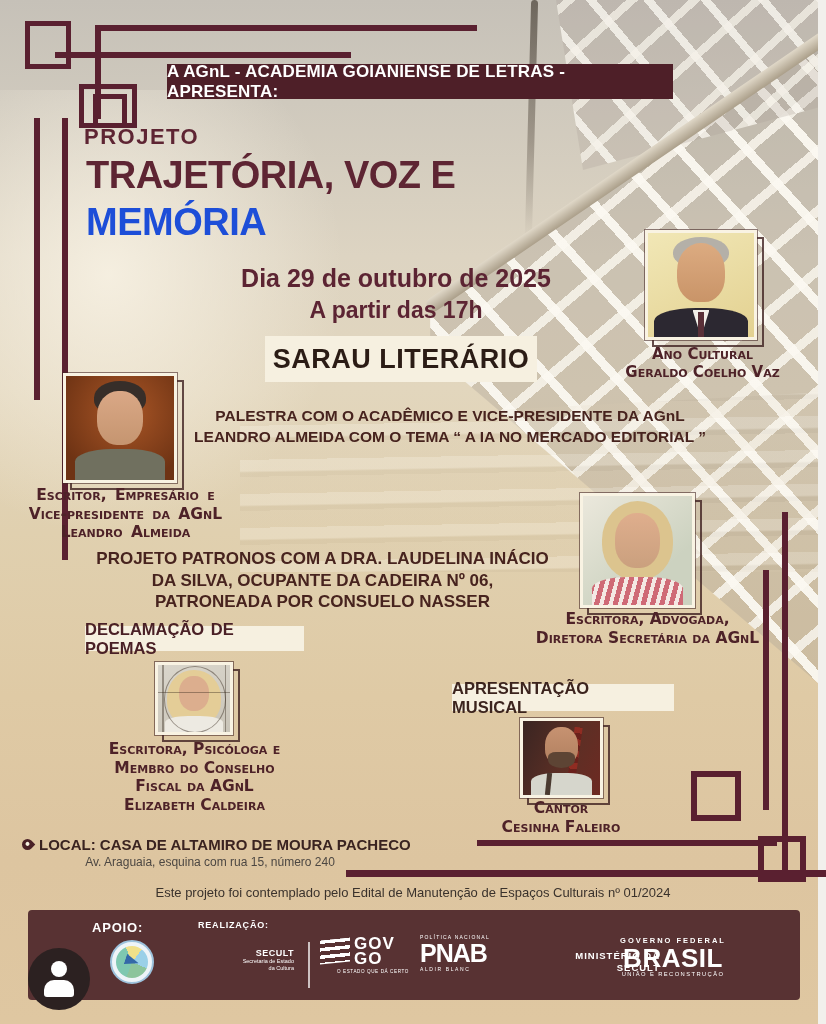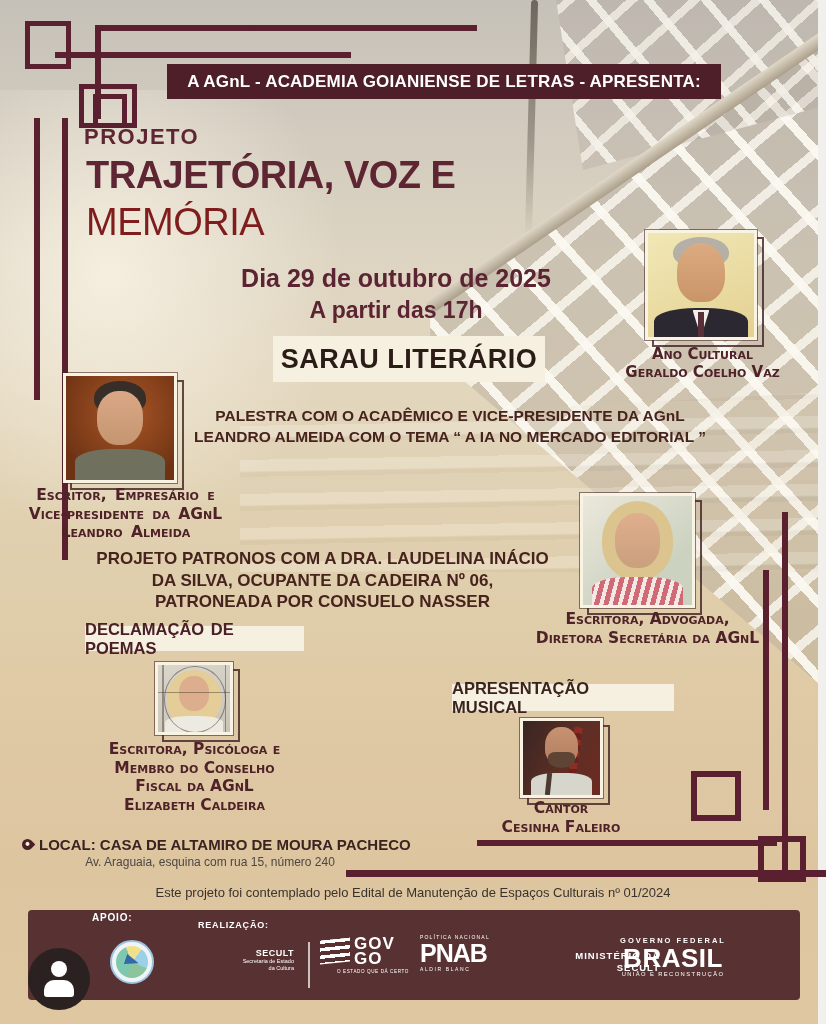--- a/index.html
+++ b/index.html
@@ -41,29 +41,29 @@
   .d-v2{left:34px;top:118px;width:6px;height:282px;}
   .d-v3{left:62px;top:118px;width:6px;height:442px;}
   .d-v4{left:763px;top:570px;width:6px;height:240px;}
   .d-v5{left:782px;top:512px;width:6px;height:360px;}
   .d-sq4{left:691px;top:771px;width:38px;height:38px;border-width:6px;}
   .d-sq5{left:758px;top:836px;width:36px;height:34px;border-width:6px;}
   .d-h3{left:477px;top:840px;width:300px;height:6px;}
   .d-h4{left:346px;top:870px;width:480px;height:7px;}
 
   
-  .banner{left:167px;top:64px;width:554px;height:35px;background:#4e1f28;color:#fff;z-index:2;
+  .banner{left:167px;top:64px;width:506px;height:35px;background:#4e1f28;color:#fff;z-index:2;
     display:flex;align-items:center;justify-content:center;font-weight:bold;font-size:17px;letter-spacing:.2px;}
   .kicker{left:84px;top:124px;font-size:22px;font-weight:bold;letter-spacing:1.5px;color:#5e2533;z-index:2;}
   .title1{left:86px;top:154px;font-size:38px;font-weight:bold;letter-spacing:-.5px;color:#5e2533;z-index:2;}
-  .title2{left:86px;top:201px;font-size:38px;font-weight:normal;letter-spacing:-.5px;color:#7f1d1d;z-index:2;}
+  .title2{left:86px;top:201px;font-size:38px;font-weight:bold;letter-spacing:-.5px;color:#1d4ed8;z-index:2;}
   .date-line{left:146px;top:264px;width:500px;text-align:center;font-size:25px;font-weight:bold;color:#5c2433;z-index:2;}
   .time-line{left:146px;top:297px;width:500px;text-align:center;font-size:23px;font-weight:bold;color:#5c2433;z-index:2;}
   .sarau{left:265px;top:336px;width:272px;height:46px;background:#f6f0e0;z-index:2;
-    display:flex;align-items:center;justify-content:center;font-weight:bold;font-size:27px;color:#2b1c15;letter-spacing:.5px;margin-left:8px;}
+    display:flex;align-items:center;justify-content:center;font-weight:bold;font-size:27px;color:#2b1c15;letter-spacing:.5px;}
 
   
   .palestra{left:160px;top:405px;width:580px;text-align:center;font-size:15.5px;font-weight:bold;
     color:#47231e;line-height:21px;z-index:2;}
   .patronos{left:75px;top:548px;width:495px;text-align:center;font-size:17px;font-weight:bold;
     color:#47231e;line-height:21.5px;z-index:2;}
   .badge{position:absolute;background:#f6f0e0;display:flex;align-items:center;justify-content:center;
     font-weight:bold;z-index:2;}
   .b-declamacao{left:85px;top:626px;width:219px;height:25px;font-size:16.5px;color:#4a2026;word-spacing:2px;}
   .b-apresentacao{left:452px;top:684px;width:222px;height:27px;font-size:16.5px;color:#3c241e;word-spacing:8px;}
@@ -131,21 +131,21 @@
   .pin{width:11px;height:11px;background:#4a2026;border-radius:50% 50% 50% 0;
     transform:rotate(-135deg);position:relative;flex:0 0 auto;}
   .pin::after{content:"";position:absolute;left:3.5px;top:3.5px;width:4px;height:4px;border-radius:50%;background:#f6f0e0;}
   .addr1{left:40px;top:855px;width:340px;text-align:center;font-size:12px;color:#4c4742;z-index:2;}
   .addr2{left:40px;top:868px;width:340px;text-align:center;font-size:12px;color:#4c4742;z-index:2;}
   .edital{left:60px;top:885px;width:706px;text-align:center;font-size:13px;color:#3a322c;z-index:2;}
 
   
   .footer{left:28px;top:910px;width:772px;height:90px;background:#583233;border-radius:4px;z-index:3;}
   .footer .fabs{position:absolute;color:#fff;}
-  .f-apoio{left:64px;top:2px;font-size:10px;font-weight:bold;letter-spacing:.8px;}
+  .f-apoio{left:64px;top:10px;font-size:13px;font-weight:bold;letter-spacing:.8px;}
   .f-realizacao{left:170px;top:10px;font-size:9px;font-weight:bold;letter-spacing:.8px;}
   .f-circle{left:82px;top:30px;width:44px;height:44px;border-radius:50%;background:#eef4f8;
     border:2px solid #9dc2dc;box-sizing:border-box;}
   .f-circle .inner{position:absolute;left:4px;top:4px;width:32px;height:32px;border-radius:50%;
     background:conic-gradient(from 200deg,#7ec8b0 0 38%,#f0e08a 38% 55%,#9ad0e8 55% 76%,#8cc49c 76% 100%);}
   .f-circle .tri{position:absolute;left:13px;top:12px;width:14px;height:14px;background:#3468a8;
     clip-path:polygon(0 12%,100% 50%,0 88%);transform:rotate(18deg);}
   .f-secult{left:192px;top:38px;width:74px;text-align:right;}
   .f-secult .nm{font-size:9px;font-weight:bold;letter-spacing:.5px;}
   .f-secult .sub{font-size:5.5px;line-height:7px;}

